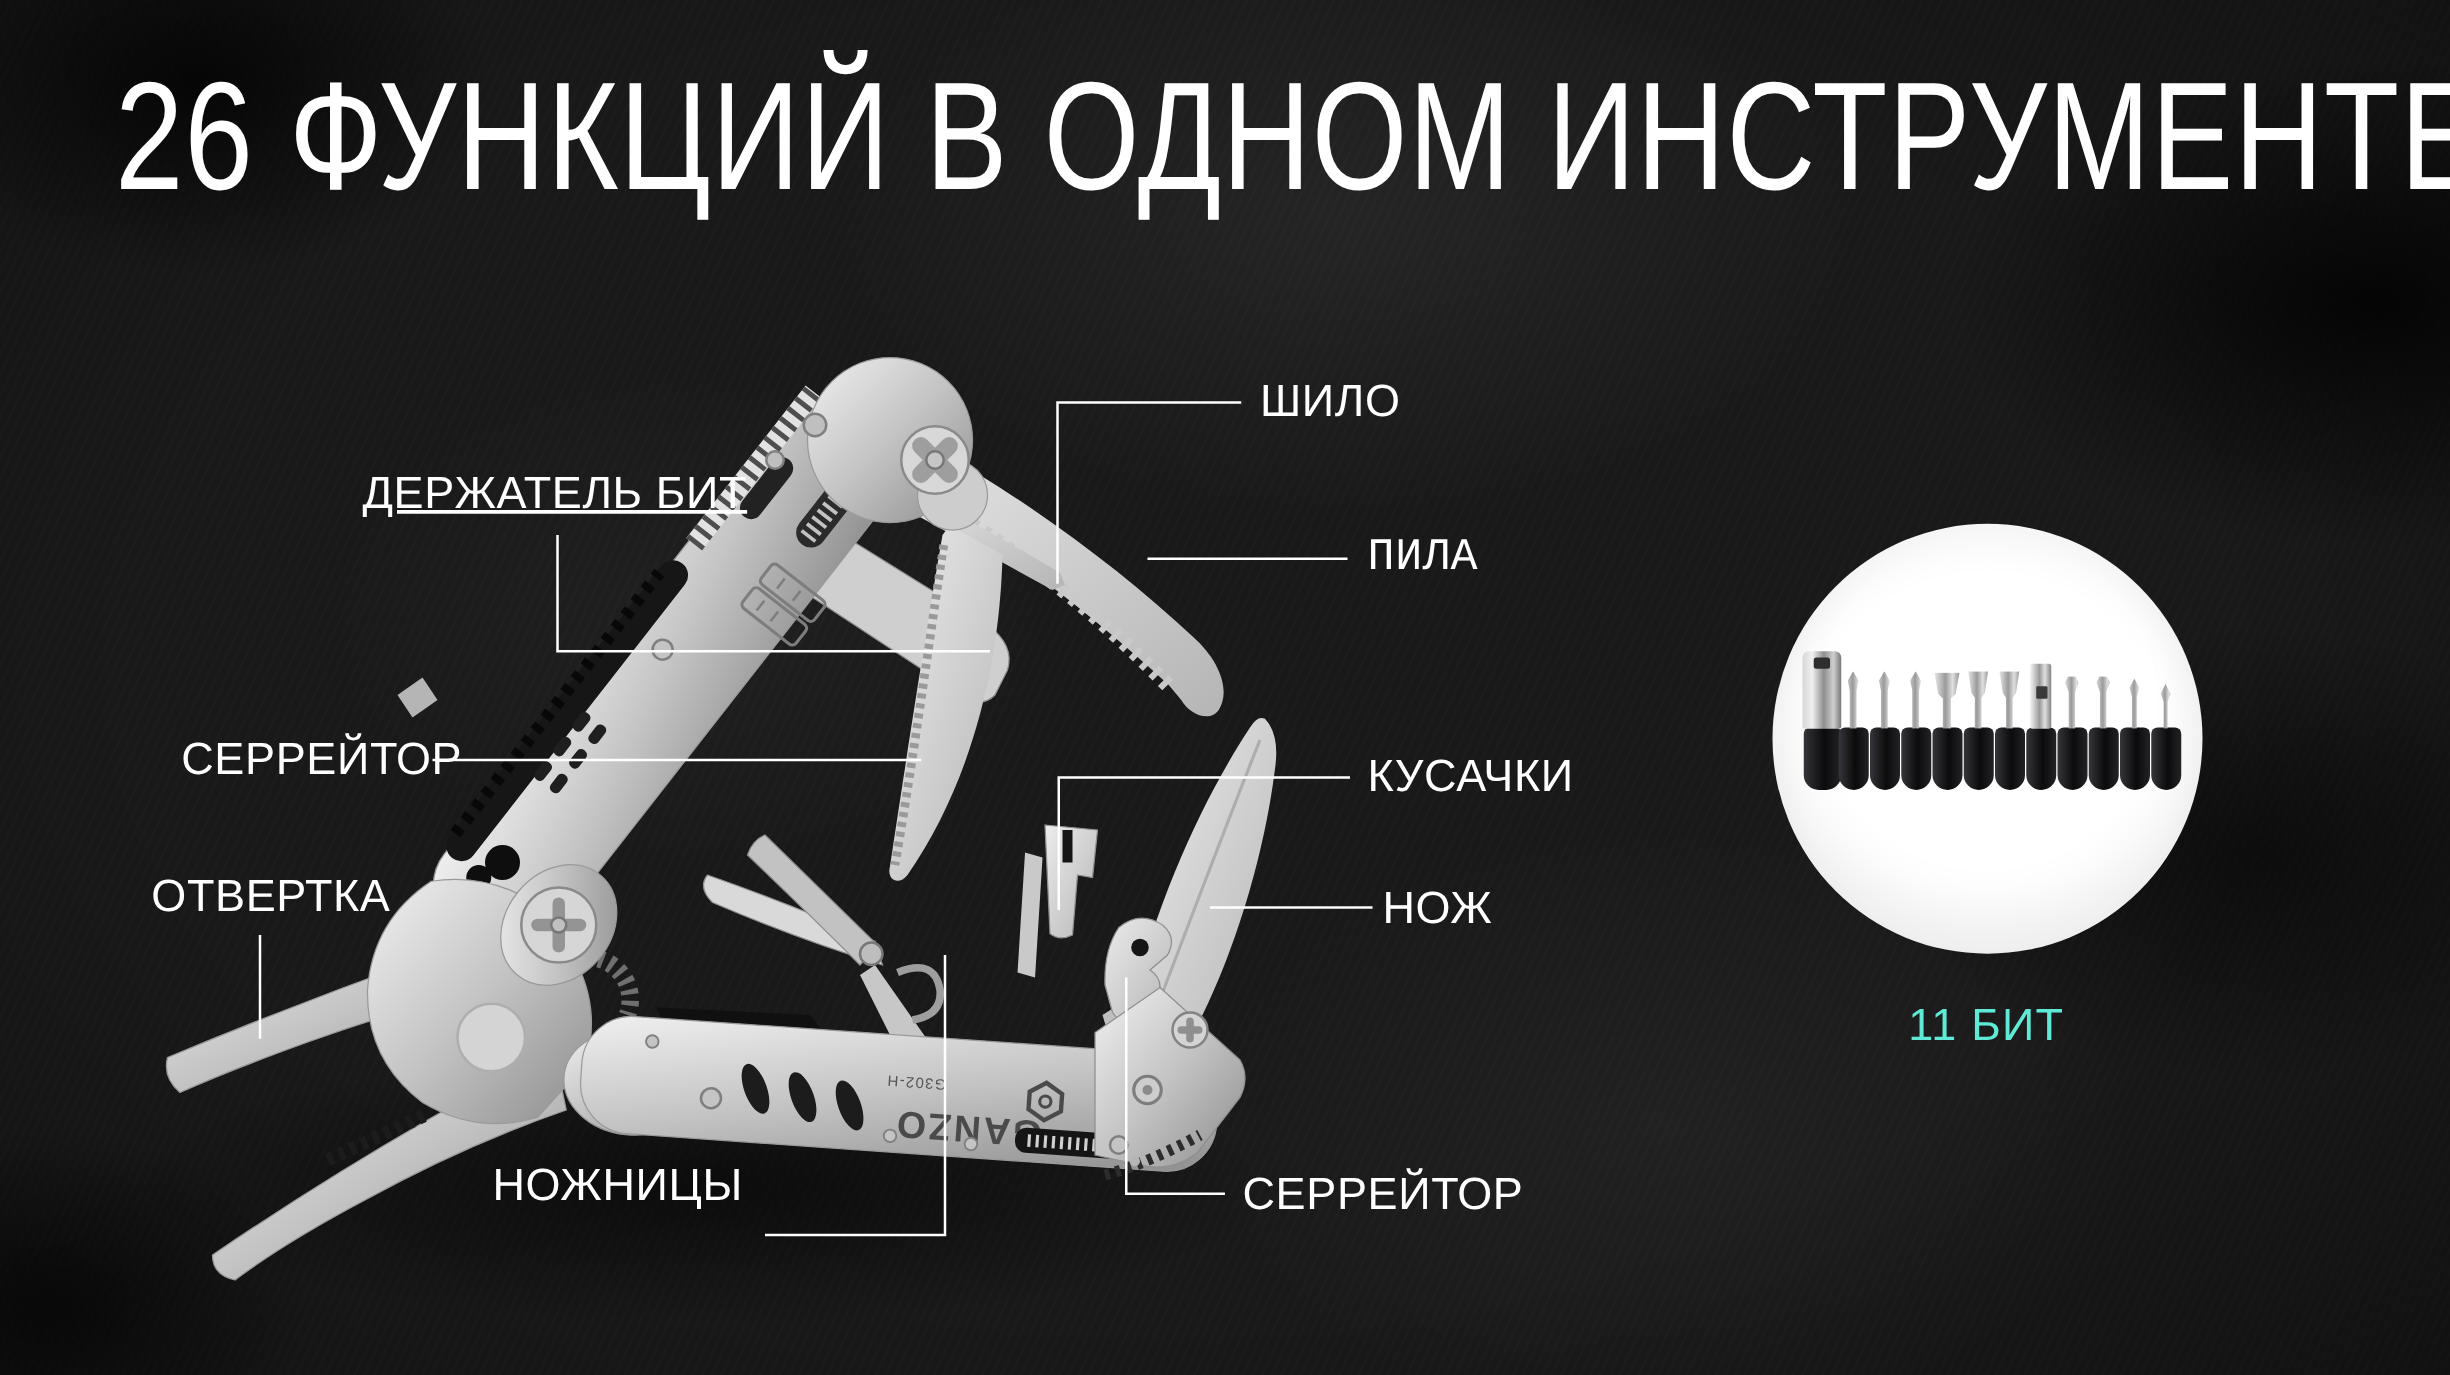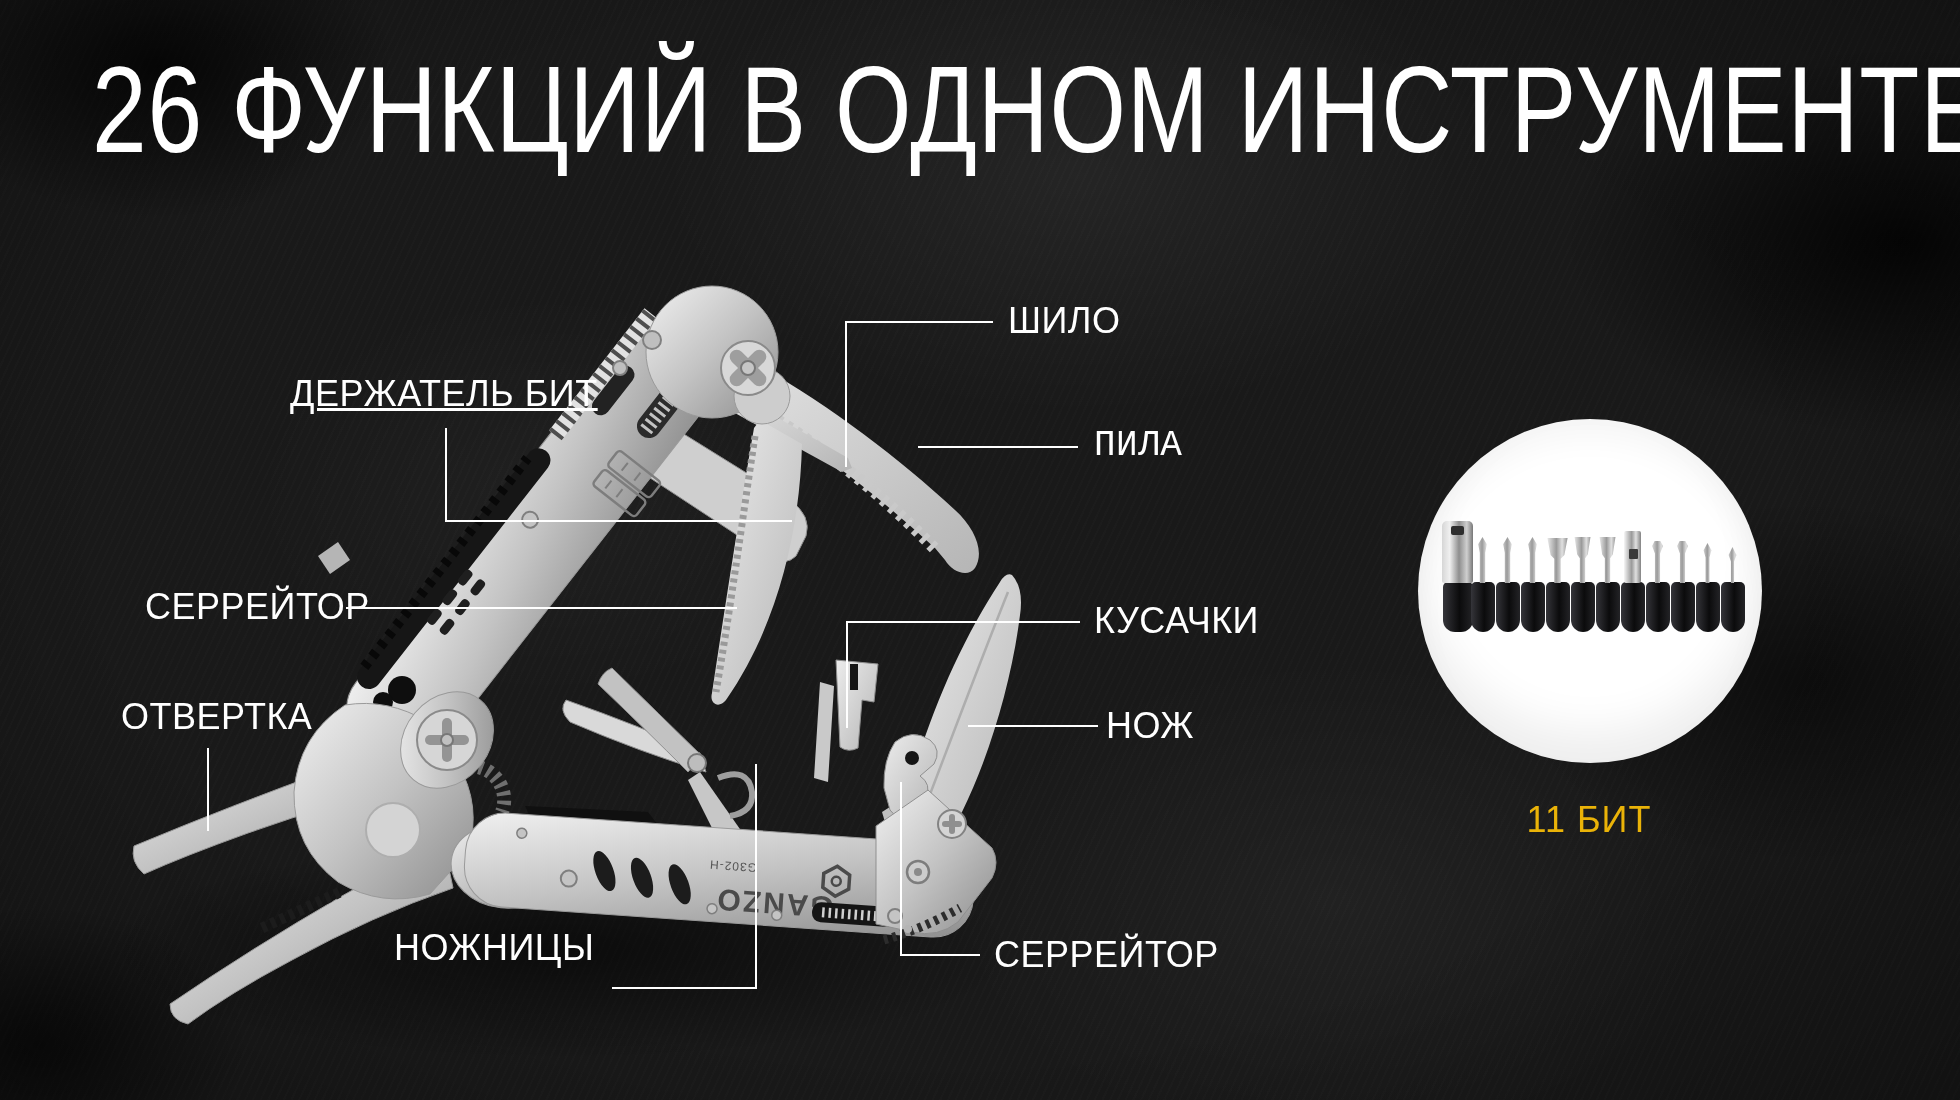--- a/index.html
+++ b/index.html
@@ -40,21 +40,21 @@
   .label.derzhatel{left:290px;top:376px;text-decoration:underline;}
   .label.pila{left:1094px;top:428px;font-family:Liberation Mono, monospace;}
   .label.serreytor{left:97px;top:589px;margin-left:48px;}
   .label.otvertka{left:1094px;top:603px;}
   .label.kusachki{left:121px;top:699px;}
   .label.nozh{left:1106px;top:708px;}
   .label.nozhnitsy{left:382px;top:930px;margin-left:12px;}
   .label.otkryvashka{left:994px;top:937px;}
   .bits-caption{
     position:absolute;z-index:4;left:1589px;top:802px;transform:translateX(-50%);
-    color:#eab308;font-size:36px;line-height:36px;letter-spacing:1px;white-space:nowrap;
+    color:#5eead4;font-size:36px;line-height:36px;letter-spacing:1px;white-space:nowrap;
   }
   svg.scene{position:absolute;inset:0;z-index:2;}
   
   .bits-circle{
     position:absolute;z-index:3;left:1418px;top:419px;width:344px;height:344px;
     background:#fff;border-radius:50%;
     box-shadow:inset 0 -30px 45px rgba(0,0,0,.07), inset 0 18px 30px rgba(0,0,0,.04);
   }
   .bits-row{
     position:absolute;z-index:4;left:1445px;top:528px;width:300px;height:104px;

